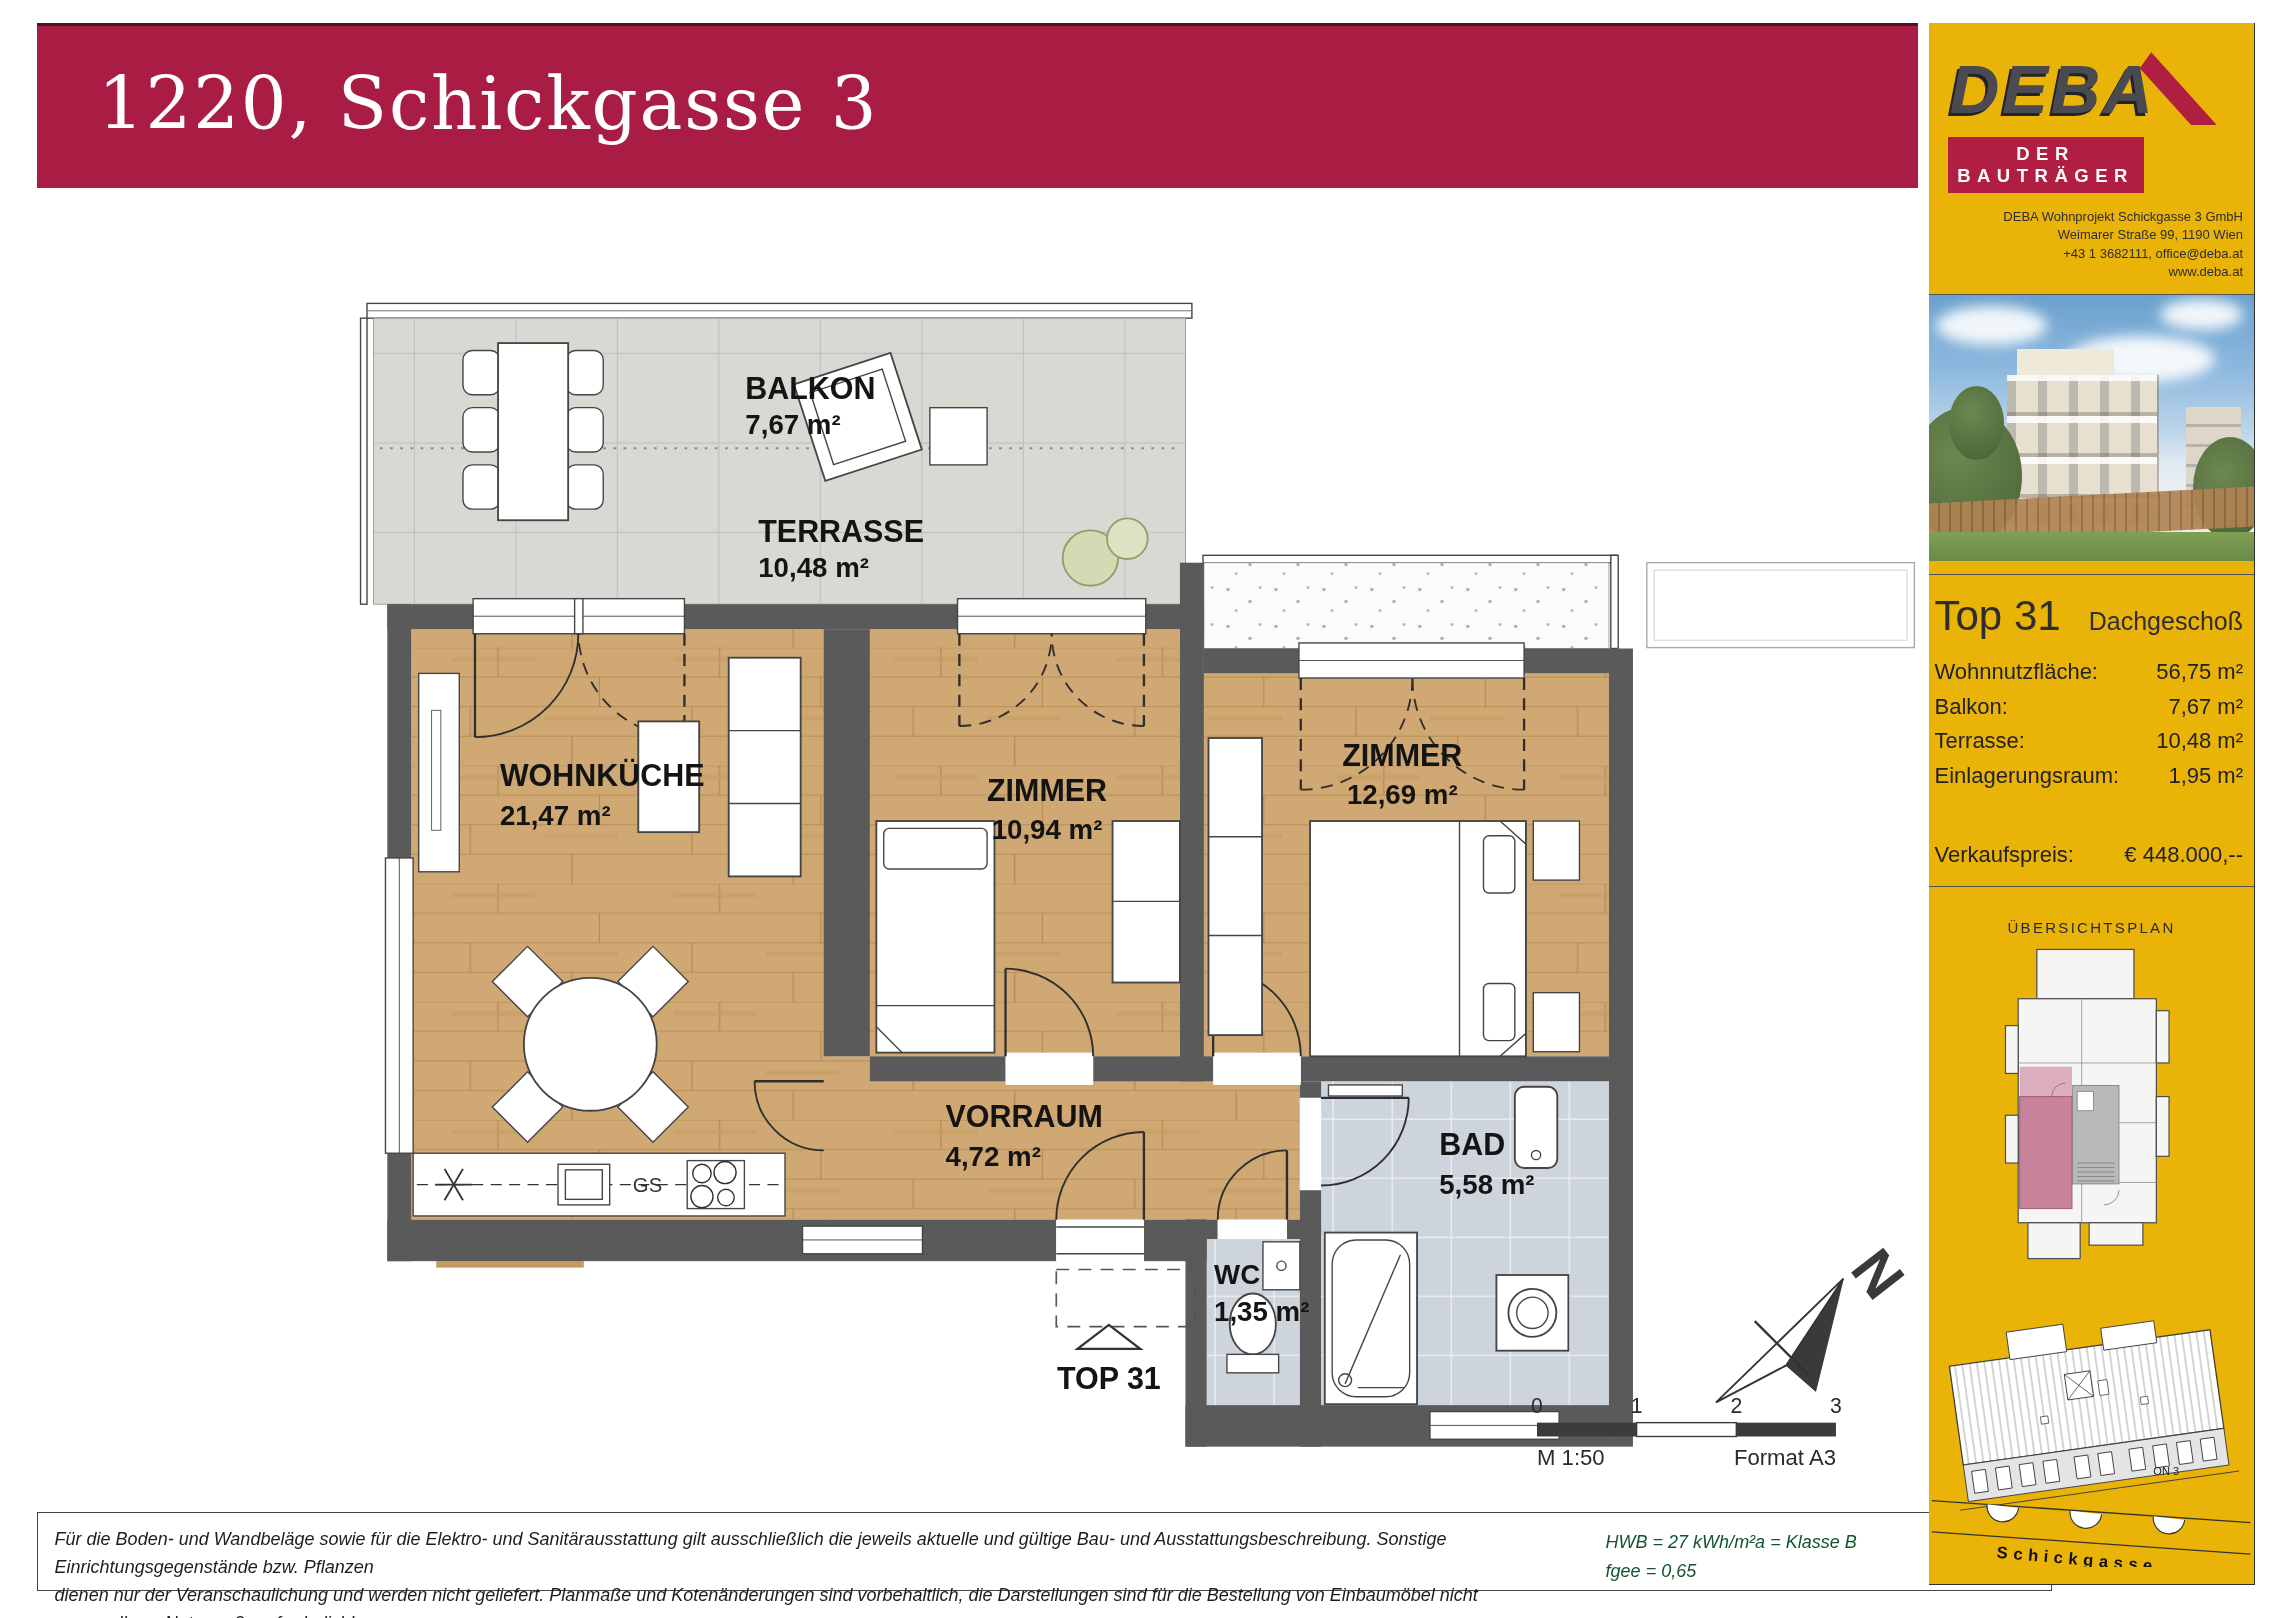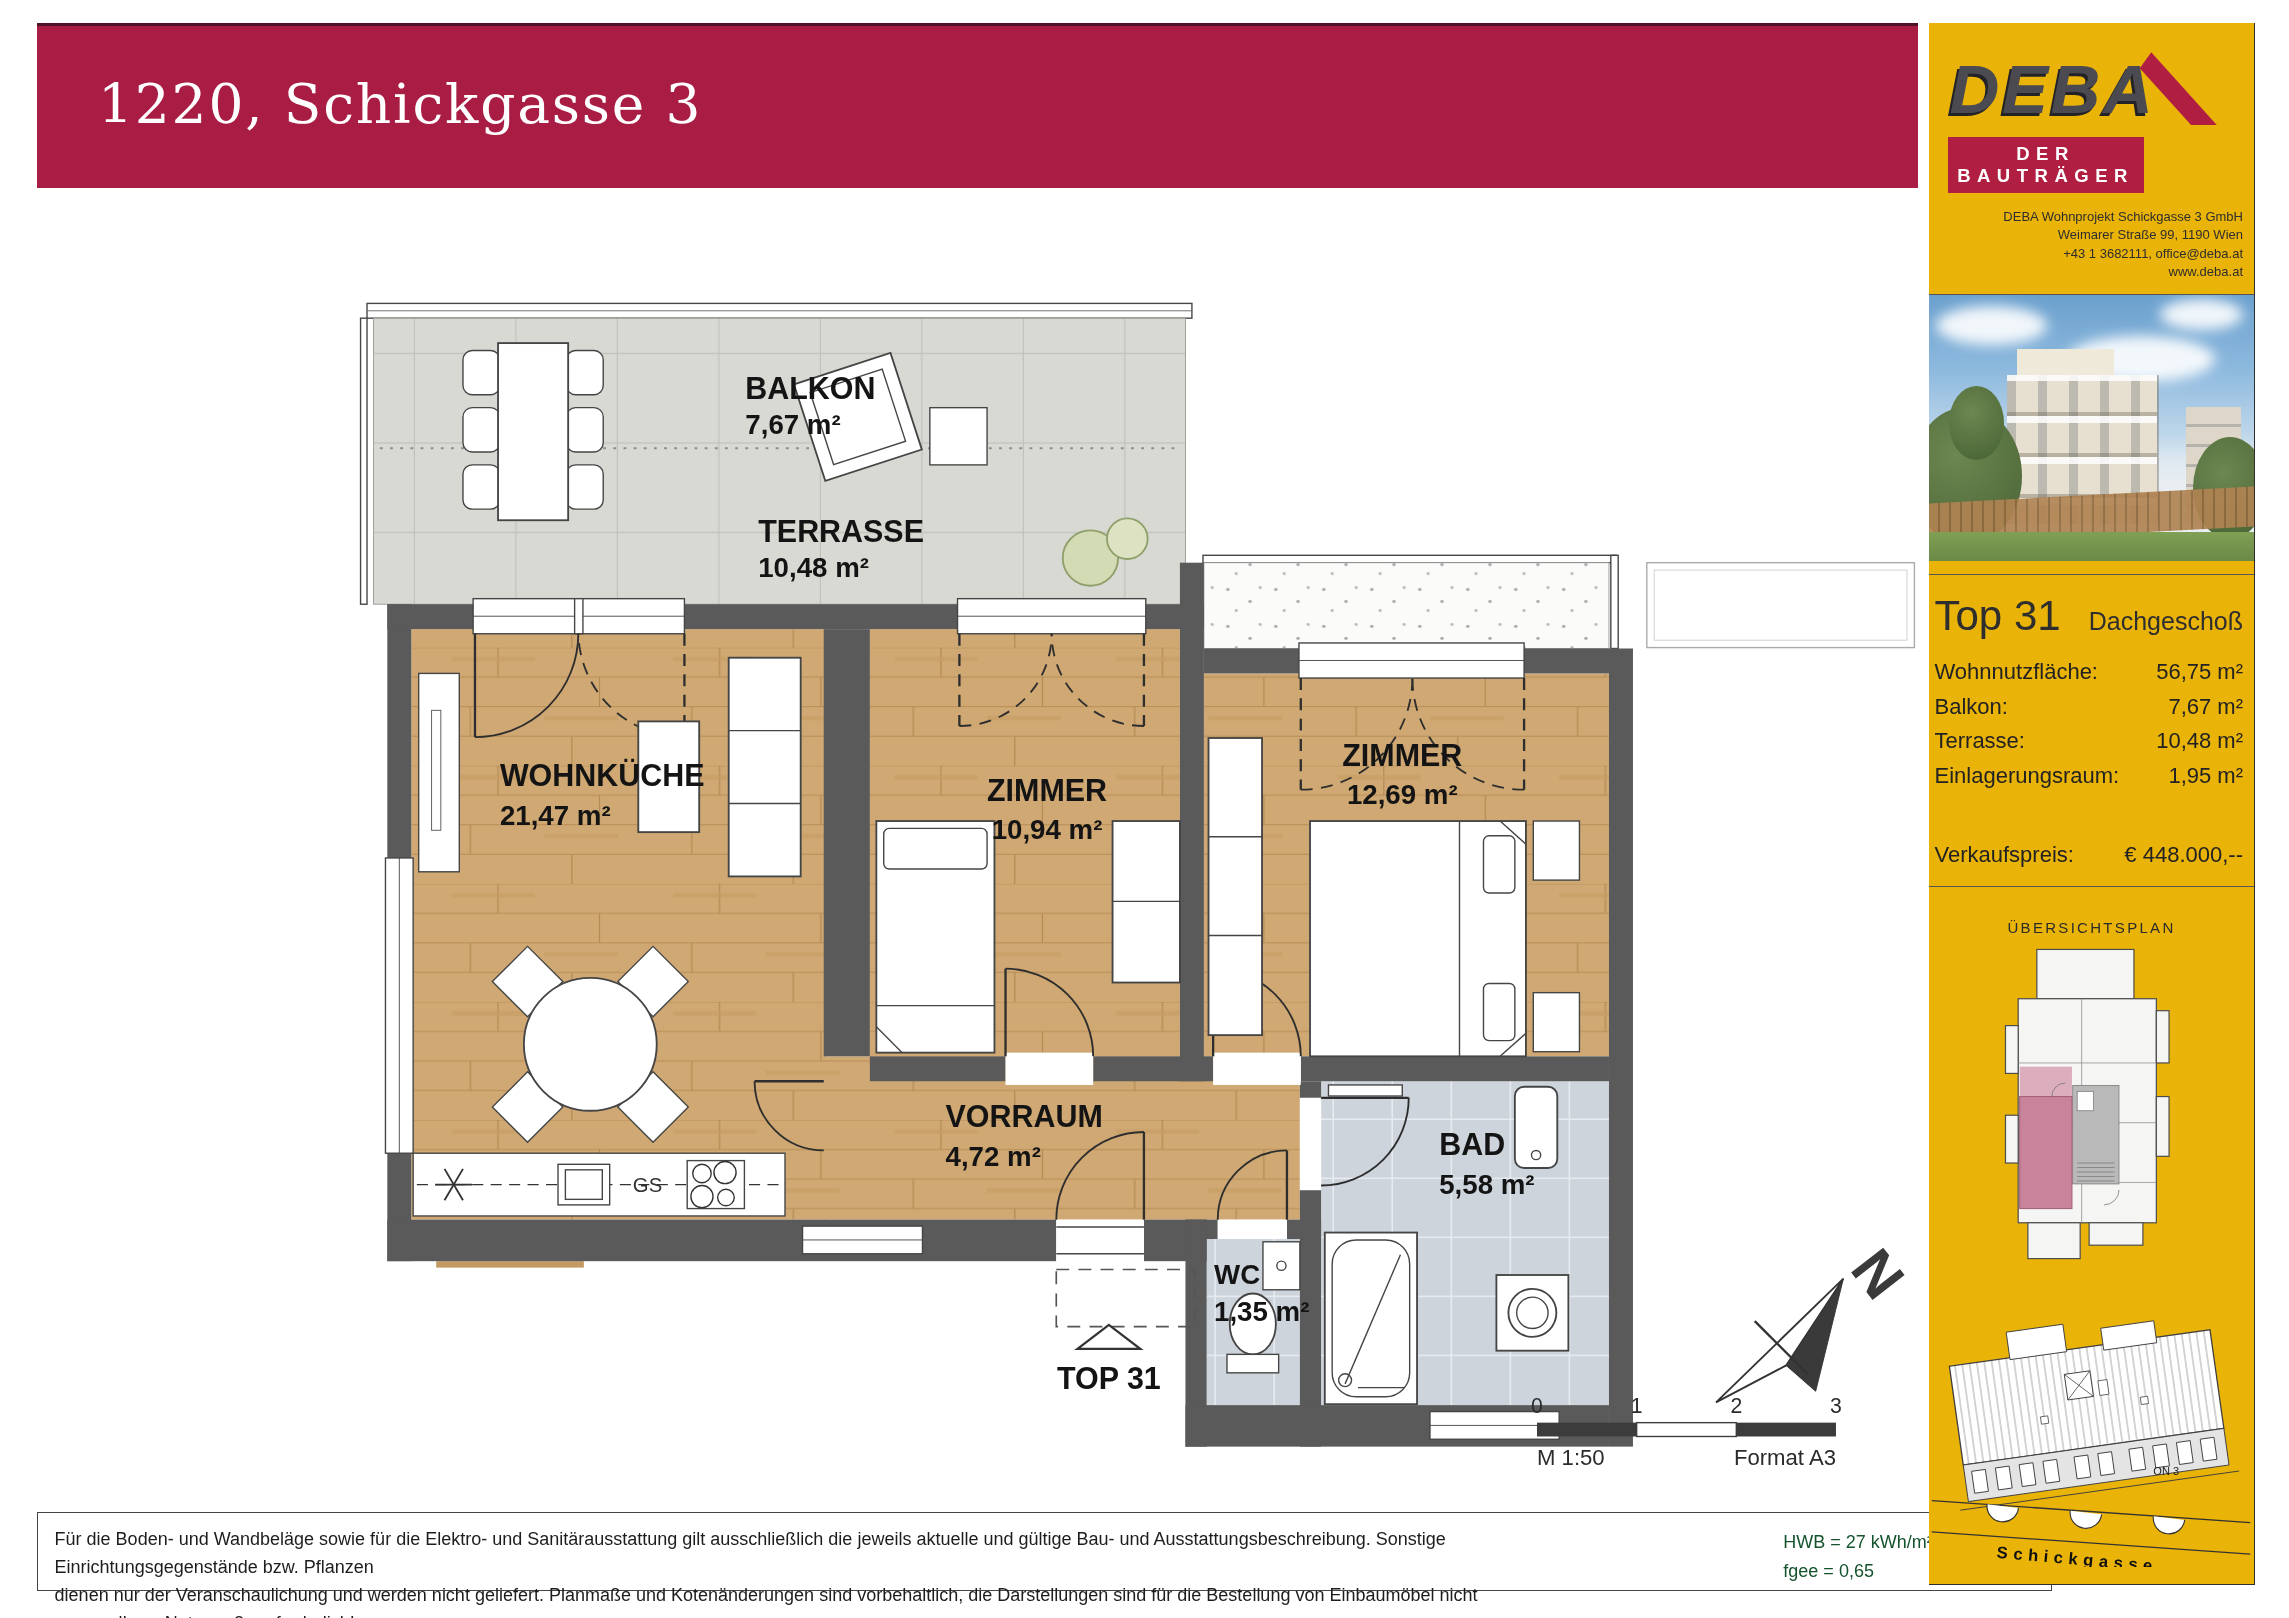--- a/index.html
+++ b/index.html
@@ -3,26 +3,26 @@
 <meta charset="utf-8">
 <style>
   html,body{margin:0;padding:0;background:#fff;}
   .page{position:relative;width:2290px;height:1619px;background:#ffffff;overflow:hidden;
         font-family:"Liberation Sans",sans-serif;color:#222;}
 
   
   .banner{position:absolute;left:37px;top:23px;width:1881px;height:162px;background:#a91c44;
           border-top:3.7px solid #4f1329;display:flex;align-items:center;}
   .banner h1{margin:0 0 5.5px 61px;font-family:"DejaVu Serif",serif;font-weight:400;
-             font-size:55px;color:#ffffff;letter-spacing:1.8px;text-align:right;}
+             font-size:72px;color:#ffffff;letter-spacing:1.8px;text-align:right;}
 
   
   .footer-box{position:absolute;left:37px;top:1512px;width:2015px;height:79px;
               border:1.4px solid #444;box-sizing:border-box;display:flex;
-              justify-content:space-between;align-items:flex-start;padding:13px 16.6px;gap:37px;}
+              justify-content:flex-start;align-items:flex-start;padding:13px 16.6px;gap:37px;font-style:italic;}
   .disclaimer{font-size:18px;line-height:1.55;color:#1d1d1d;max-width:1514px;}
   .energy{font-size:18px;line-height:1.6;color:#14532d;white-space:nowrap;margin-top:1.8px;}
 
   
   .sidebar{position:absolute;left:1929px;top:23px;width:326px;height:1562px;box-sizing:border-box;
            border-right:1.8px solid #2e2e2e;border-bottom:1.8px solid #2e2e2e;background:#eab308;}
   .logo-wrap{margin:24px 0 0 11px;}
   .logo-bar{margin:1.8px 0 0 18.5px;width:196px;background:#b01f42;color:#fff;text-align:center;
             font-size:18.5px;font-weight:700;letter-spacing:6.5px;padding:6.5px 0 5.5px 0;}
   .company{margin:14.8px 11px 0 0;text-align:right;font-size:13px;line-height:1.42;color:#2e2e2e;}

